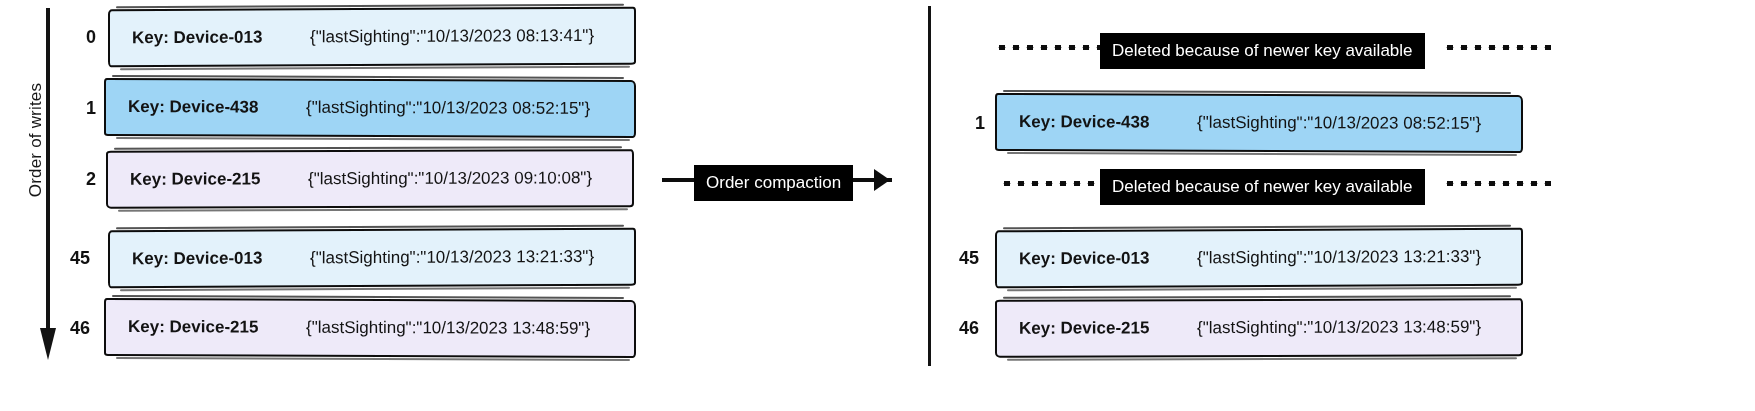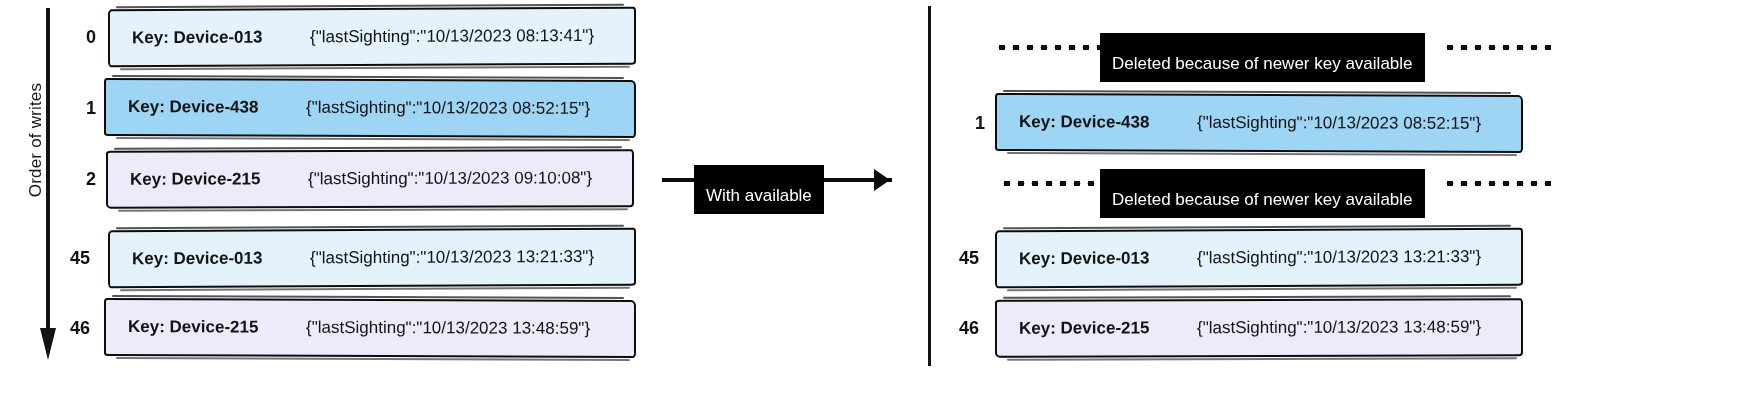--- a/index.html
+++ b/index.html
@@ -118,21 +118,21 @@
     border-top: 11px solid transparent;
     border-bottom: 11px solid transparent;
     border-left: 16px solid #0d0d0d;
   }
   .pill {
     position: absolute;
     background: #000000;
     color: #ffffff;
     font-size: 17px;
     line-height: 1;
-    padding: 22px 12px 10px 12px;
+    padding: 9px 12px 10px 12px;
     white-space: nowrap;
   }
 
   
   .divider {
     position: absolute;
     width: 3px;
     background: #131313;
   }
 
@@ -198,21 +198,21 @@
       <div class="box w2 fill-lavender" style="left:104px; width:532px;">
         <span class="cell-key">Key: Device-215</span>
         <span class="cell-val" style="left:200px;">{"lastSighting":"10/13/2023 13:48:59"}</span>
       </div>
     </div>
   </div>
 
   <div>
     <div class="mid-arrow-line" style="left:662px; top:178px; width:230px;"></div>
     <div class="mid-arrow-head" style="left:874px; top:169px;"></div>
-    <div class="pill" style="left:694px; top:165px;">With available</div>
+    <div class="pill" style="left:694px; top:165px;">Order compaction</div>
   </div>
 
   <div class="divider" style="left:928px; top:6px; height:360px;"></div>
 
   <div>
 
     <div>
       <div class="dots" style="left:995px; top:45px; width:106px;"></div>
       <div class="pill" style="left:1100px; top:33px;">Deleted because of newer key available</div>
       <div class="dots" style="left:1443px; top:45px; width:108px;"></div>

